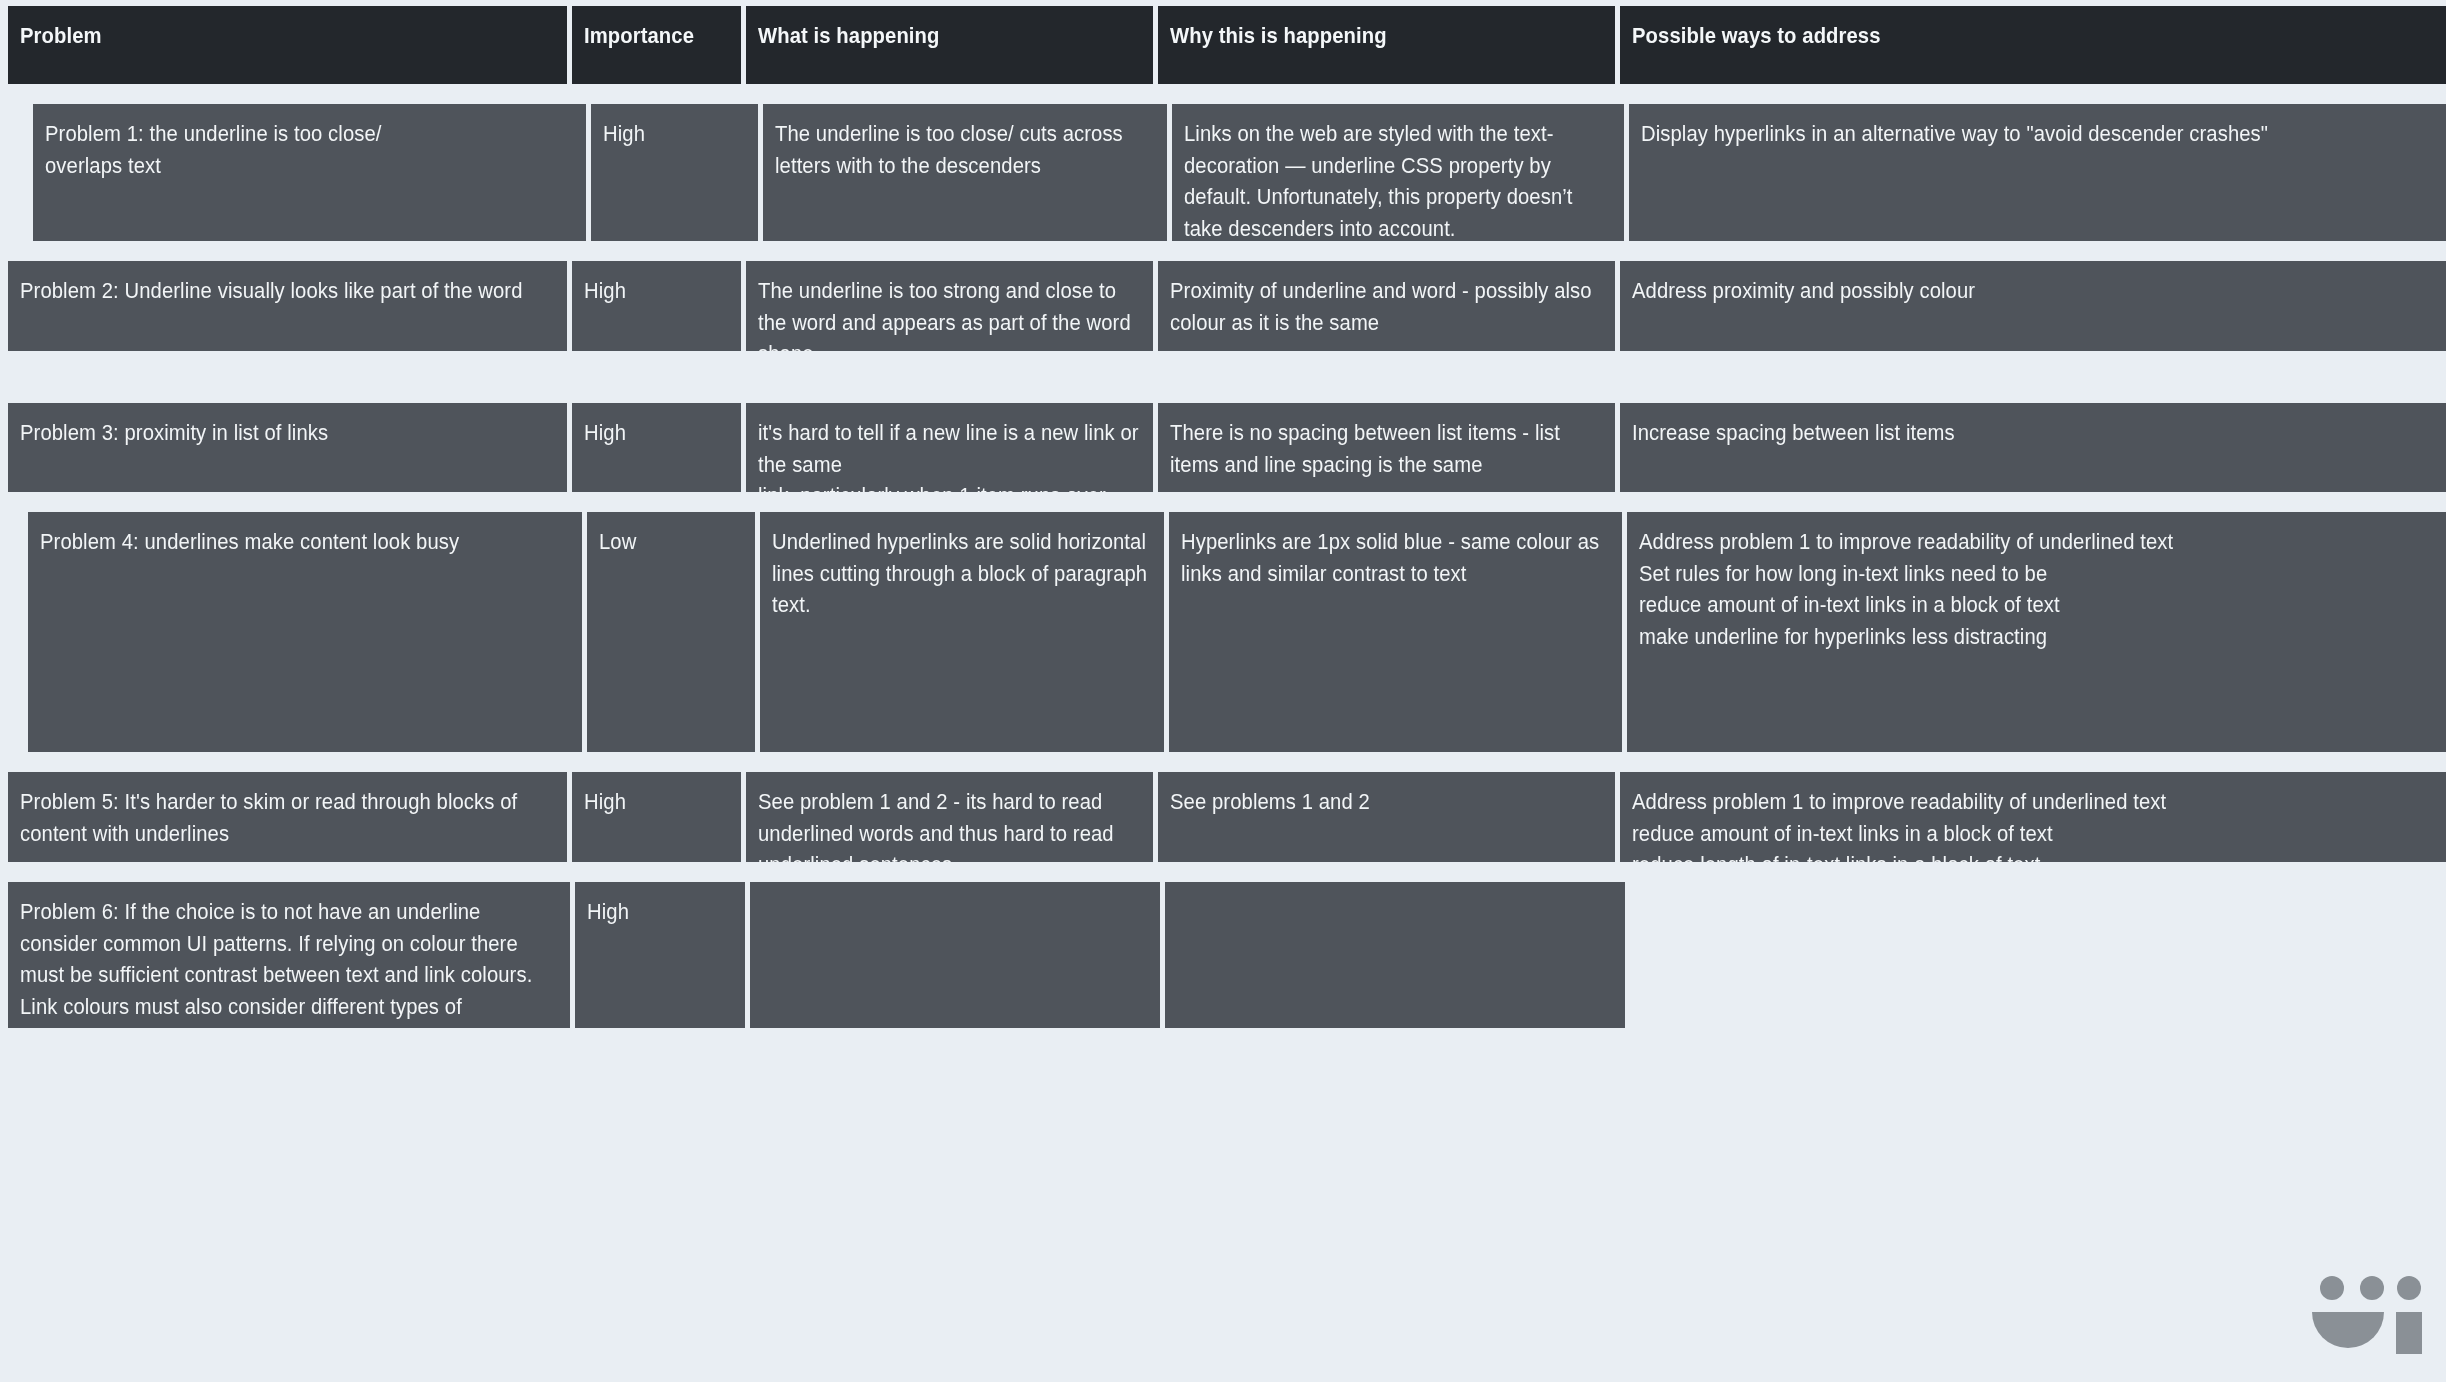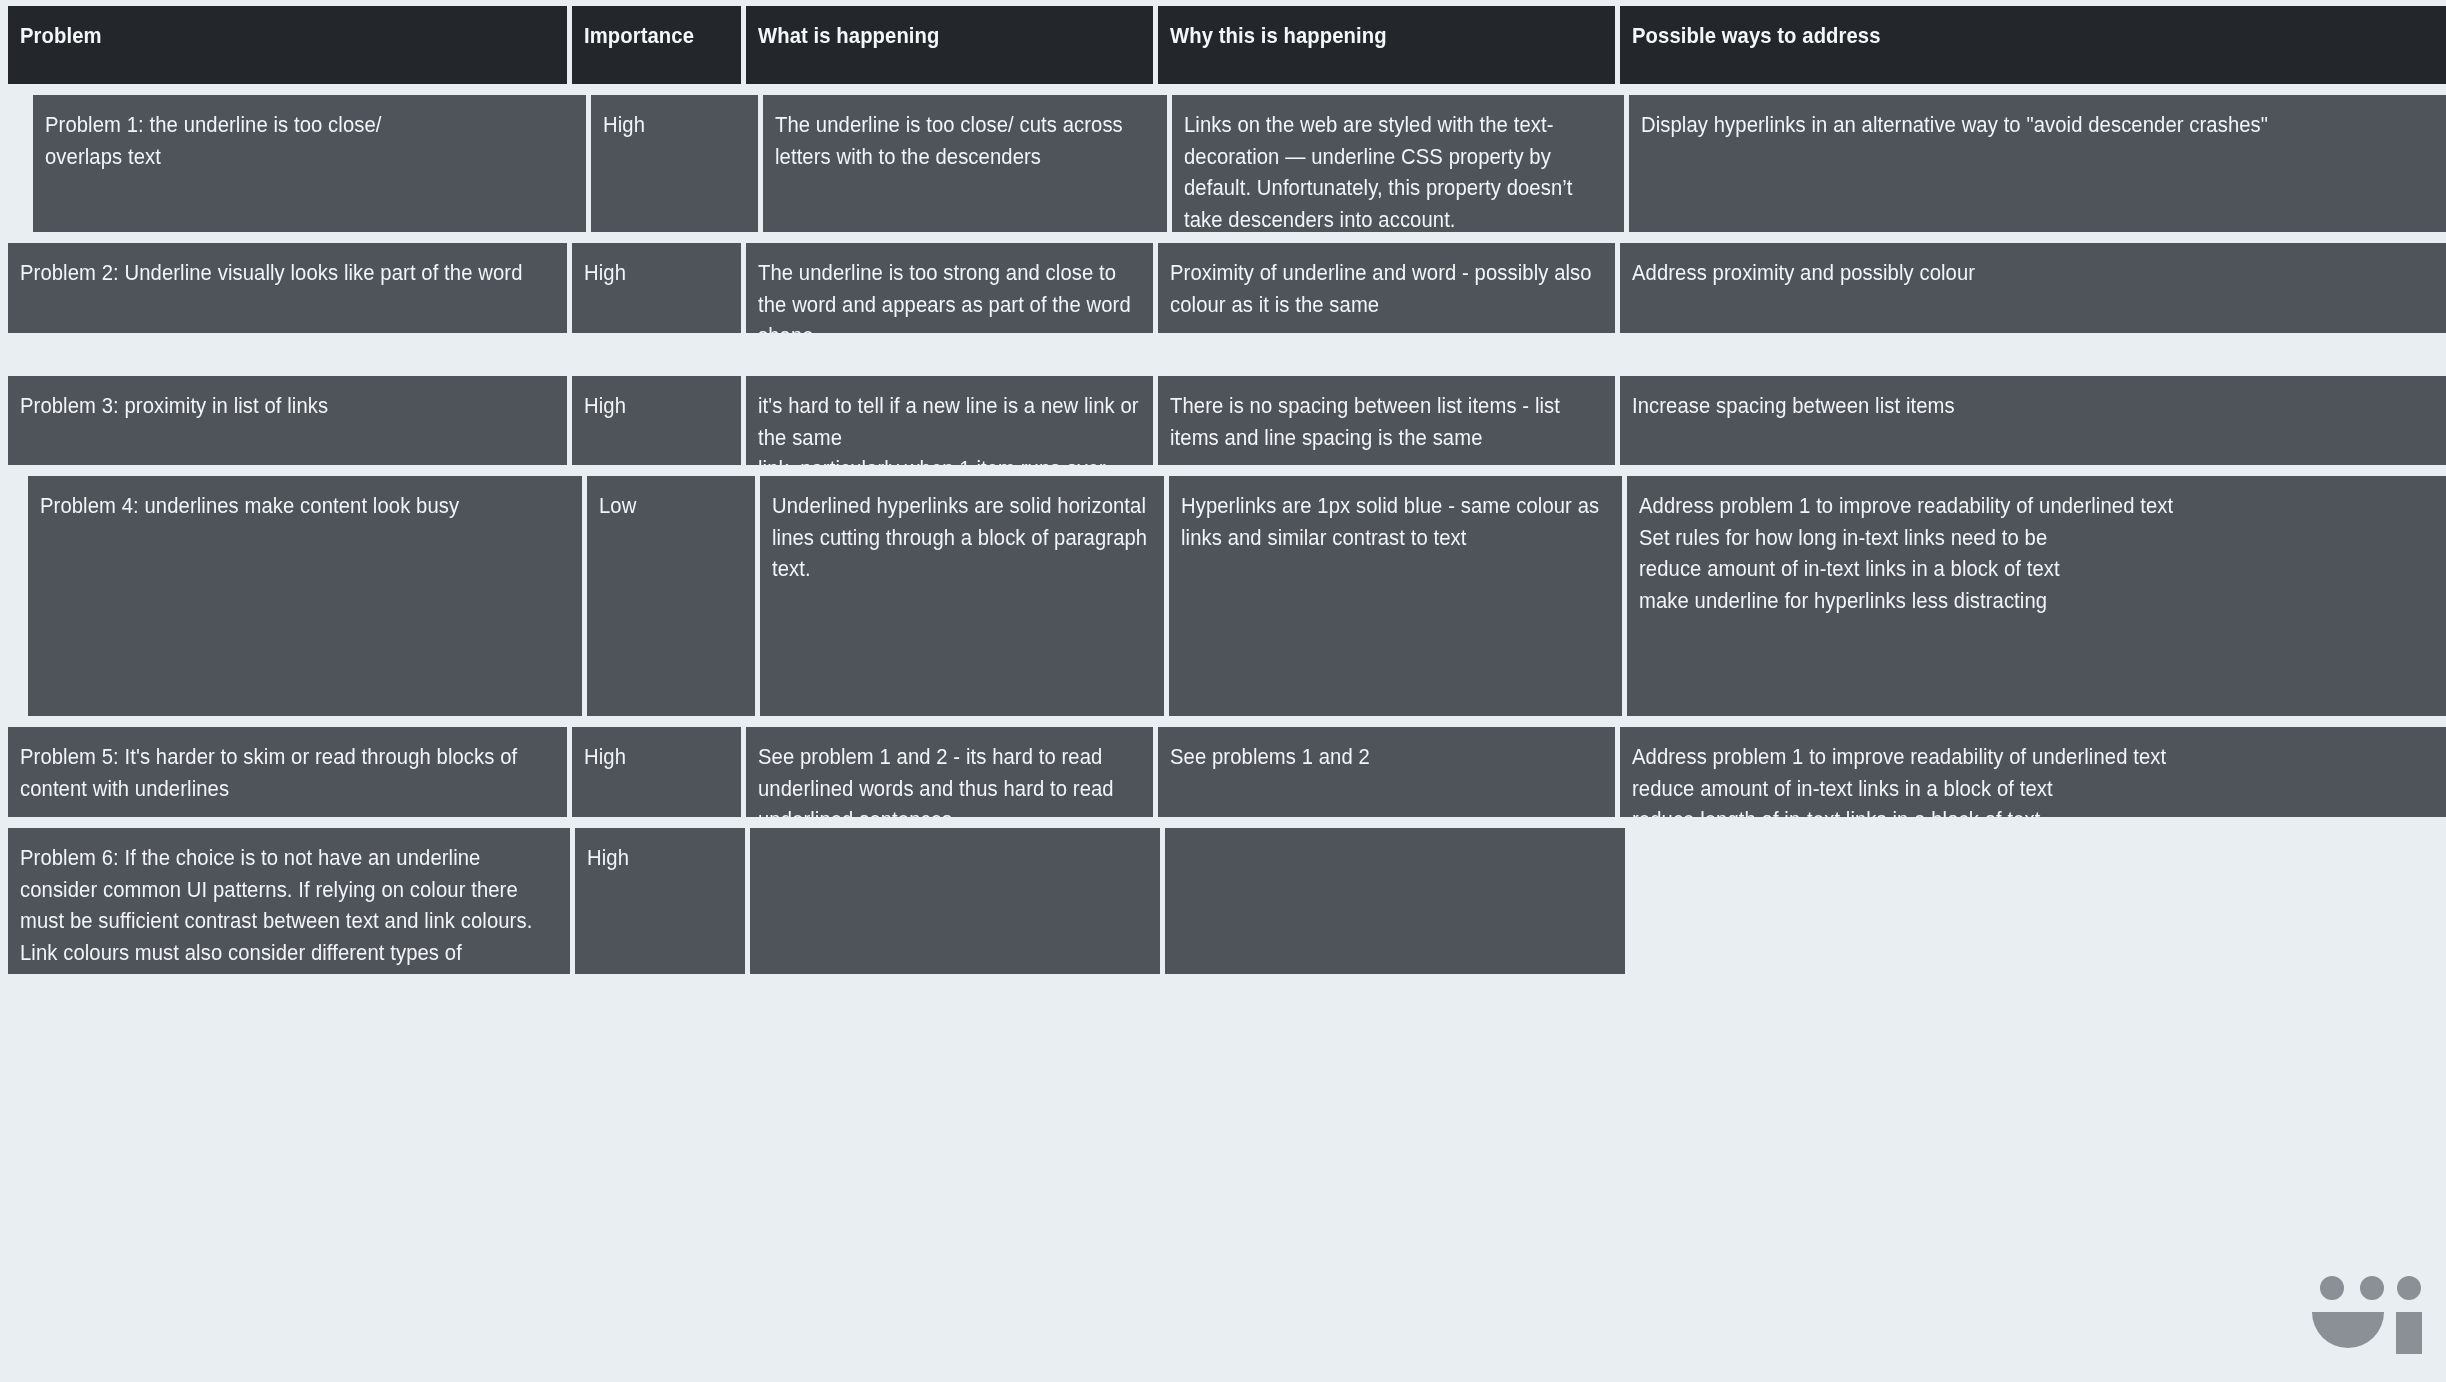--- a/index.html
+++ b/index.html
@@ -24,21 +24,21 @@
 
   
   .table {
     position: absolute;
     left: 8px;
     top: 6px;
     width: 2438px;
     height: 1376px;
     display: flex;
     flex-direction: column;
-    gap: 11px;
+    gap: 20px;
   }
 
   .row {
     display: flex;
     gap: 5px;
     flex: none;
   }
 
   .cell {
     box-sizing: border-box;

